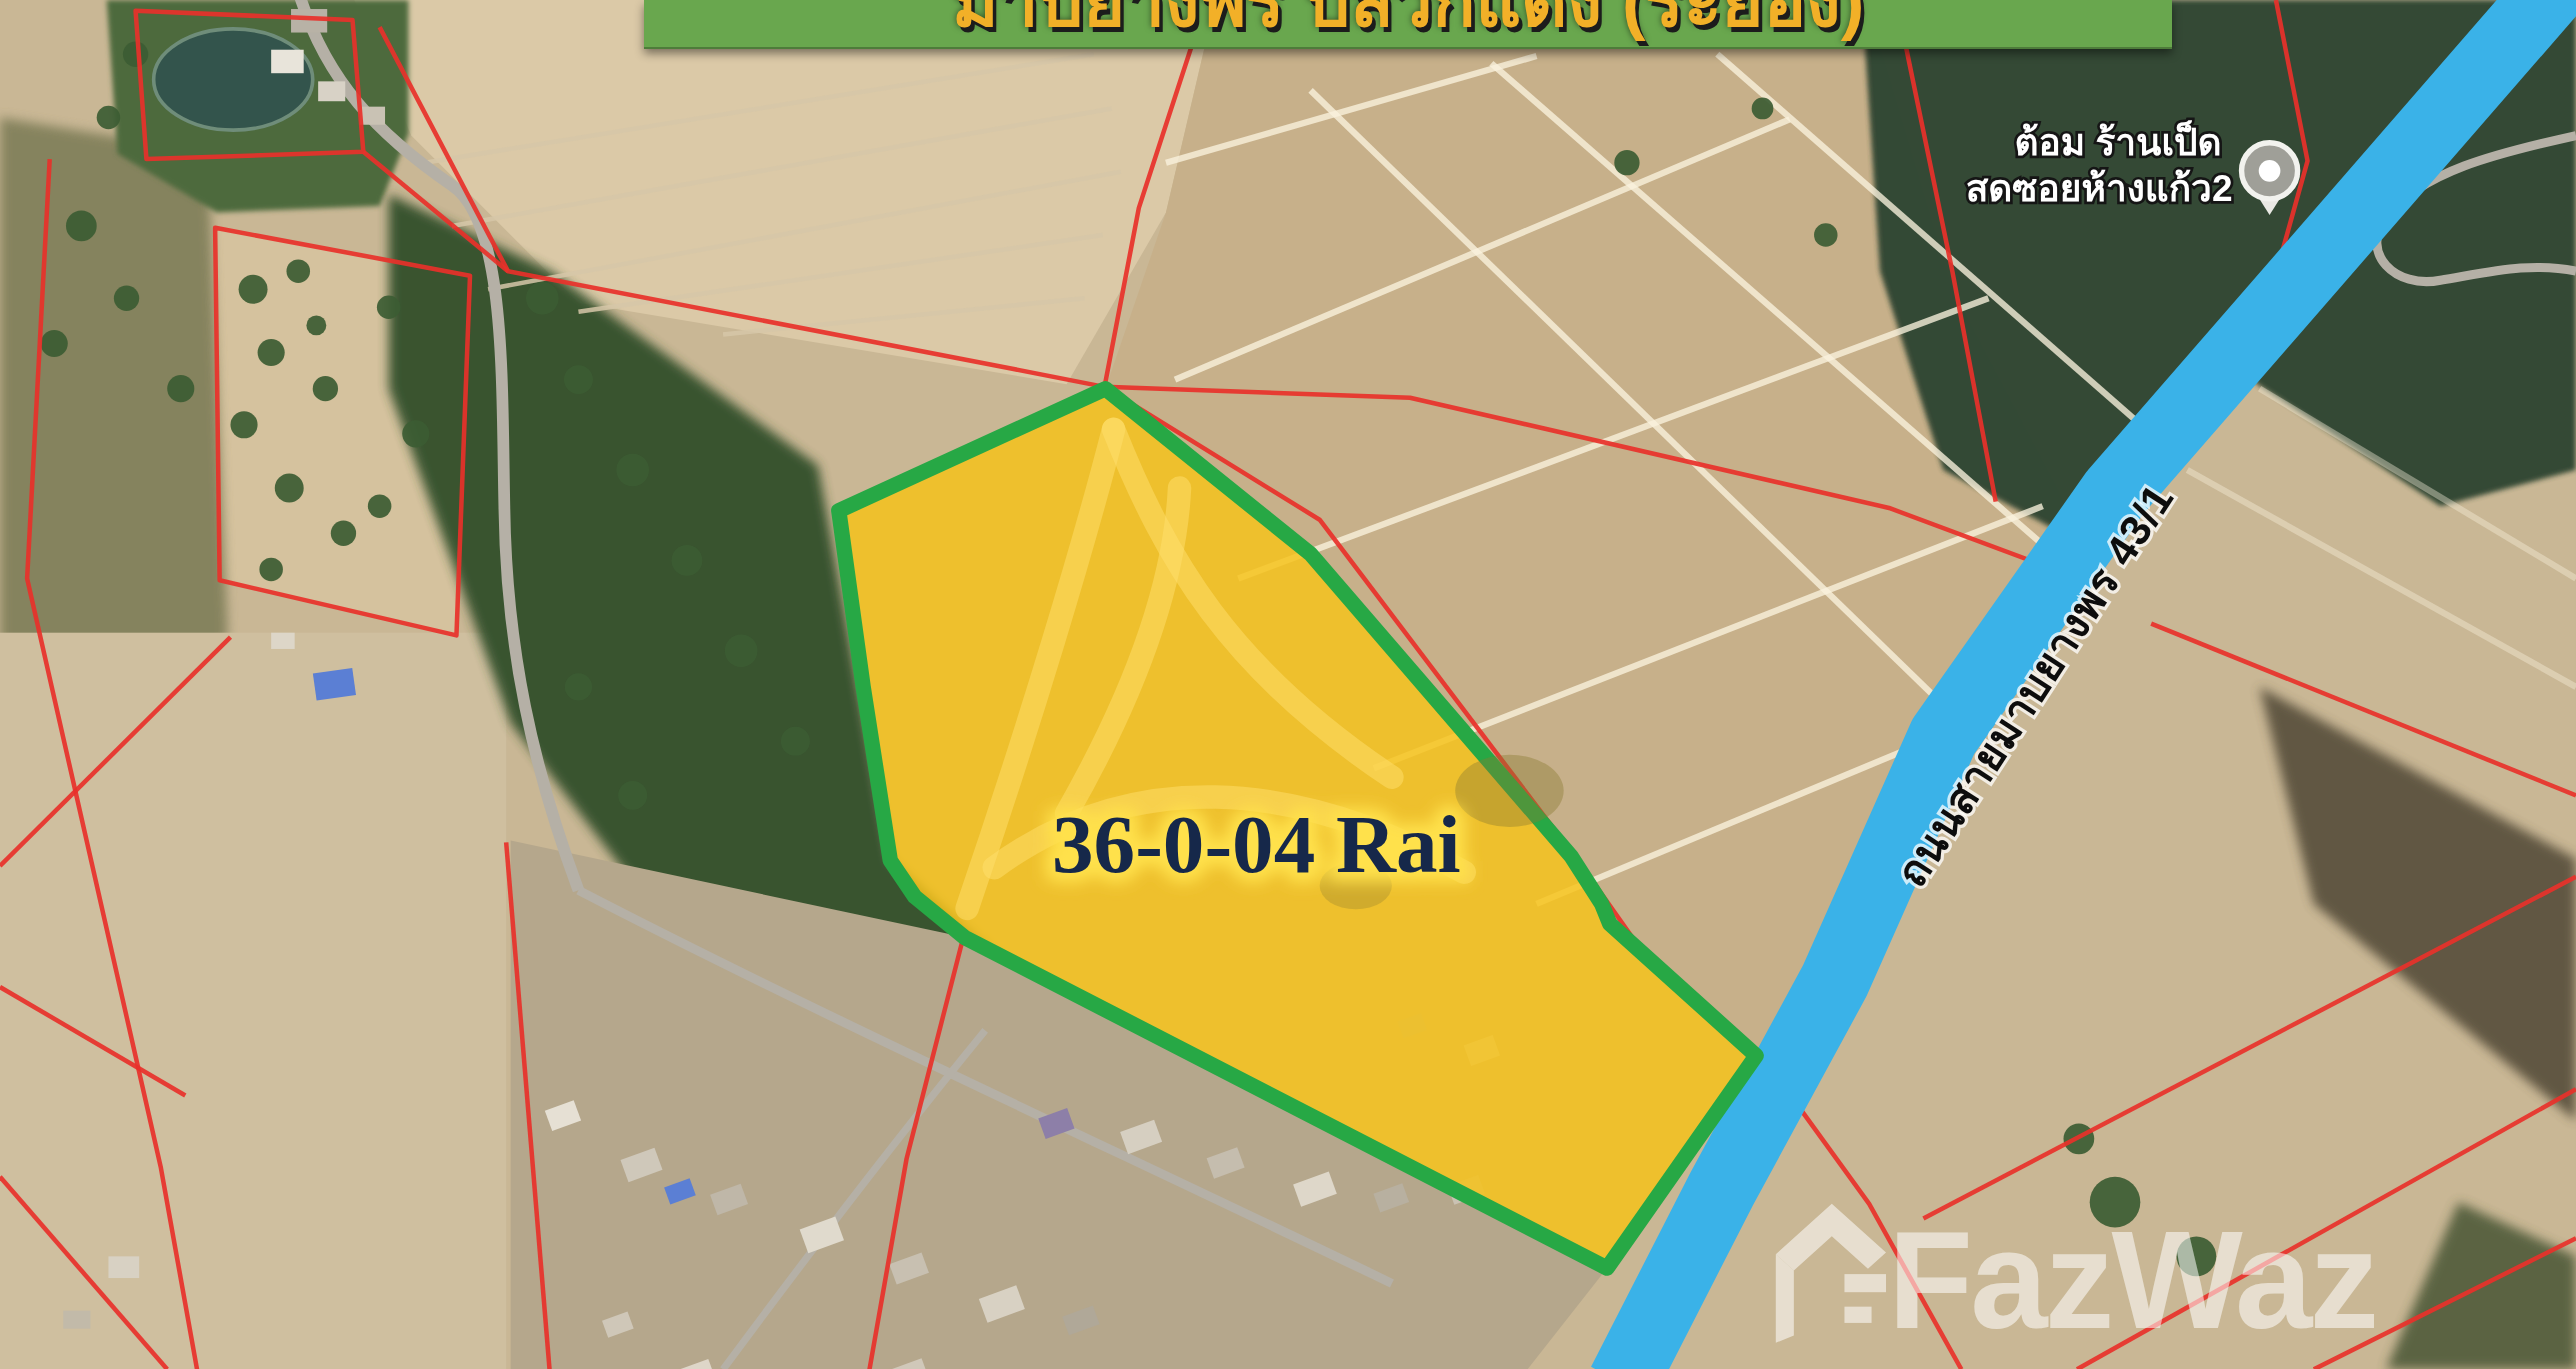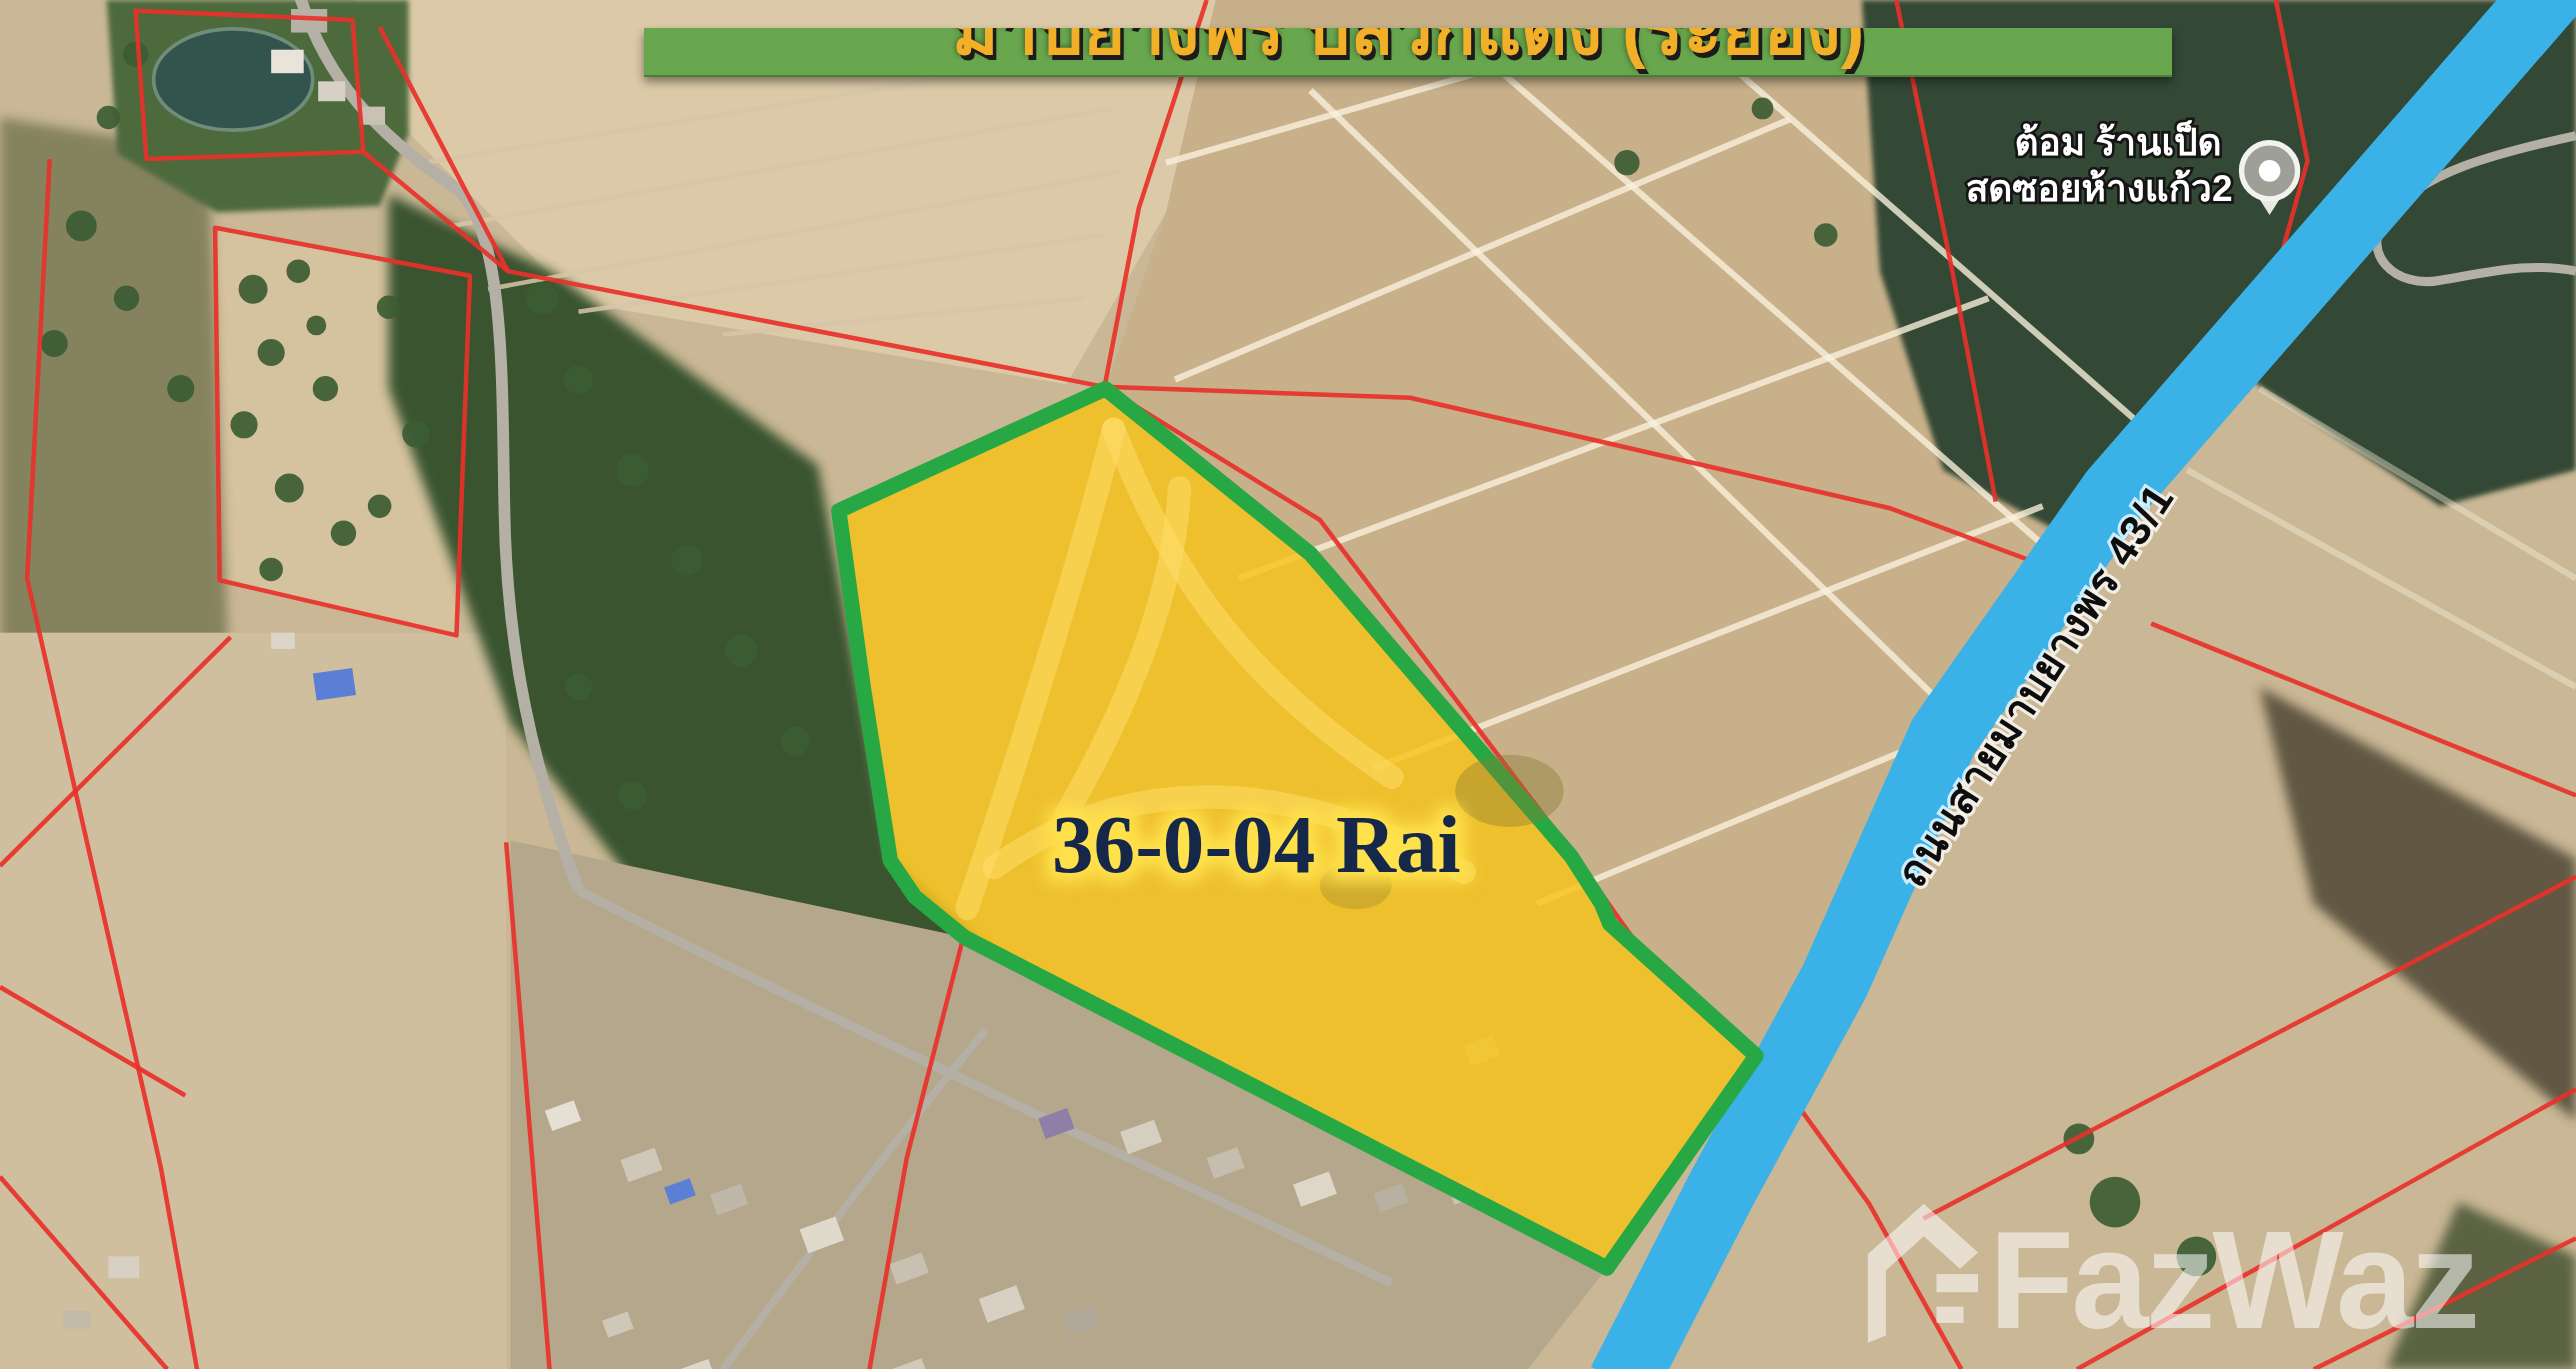--- a/index.html
+++ b/index.html
@@ -23,30 +23,29 @@
   .poi-label{fill:var(--poi-text);stroke:#151515;stroke-width:6;paint-order:stroke;font-weight:bold;
     font-size:41px;font-family:"Liberation Sans",sans-serif;}
   .plot-label{font-family:"Liberation Serif",serif;font-weight:bold;font-size:92px;fill:var(--plot-label);}
   .plot-label-glow{font-family:"Liberation Serif",serif;font-weight:bold;font-size:92px;fill:#ffe14b;
     stroke:#ffe14b;stroke-width:22;filter:url(#glow);}
 
   .banner{
     position:absolute;left:644px;top:0;width:1528px;height:47px;overflow:hidden;
     background:var(--banner-bg);box-shadow:0 4.5px 9px rgba(0,0,0,.45);
     border-bottom:2.7px solid #4e7c3a;
-    margin-top:28px;
   }
   .banner-text{
     display:block;text-align:center;font-weight:bold;font-size:71px;line-height:72px;
     margin-top:-34px;color:var(--banner-text);white-space:nowrap;
     text-shadow:3.6px 4.5px 0 #1c1c1c, 0 0 6.3px rgba(0,0,0,.55);
   }
 
   .watermark{
-    position:absolute;left:1864px;top:1191px;height:178px;display:flex;align-items:flex-start;gap:9px;
+    position:absolute;left:1772px;top:1191px;height:178px;display:flex;align-items:flex-start;
   }
   .watermark-text{
     font-weight:bold;font-size:139px;letter-spacing:-2.7px;color:var(--watermark);
     line-height:178px;white-space:nowrap;
   }
 </style>
 </head>
 <body>
 
 <div class="canvas">

